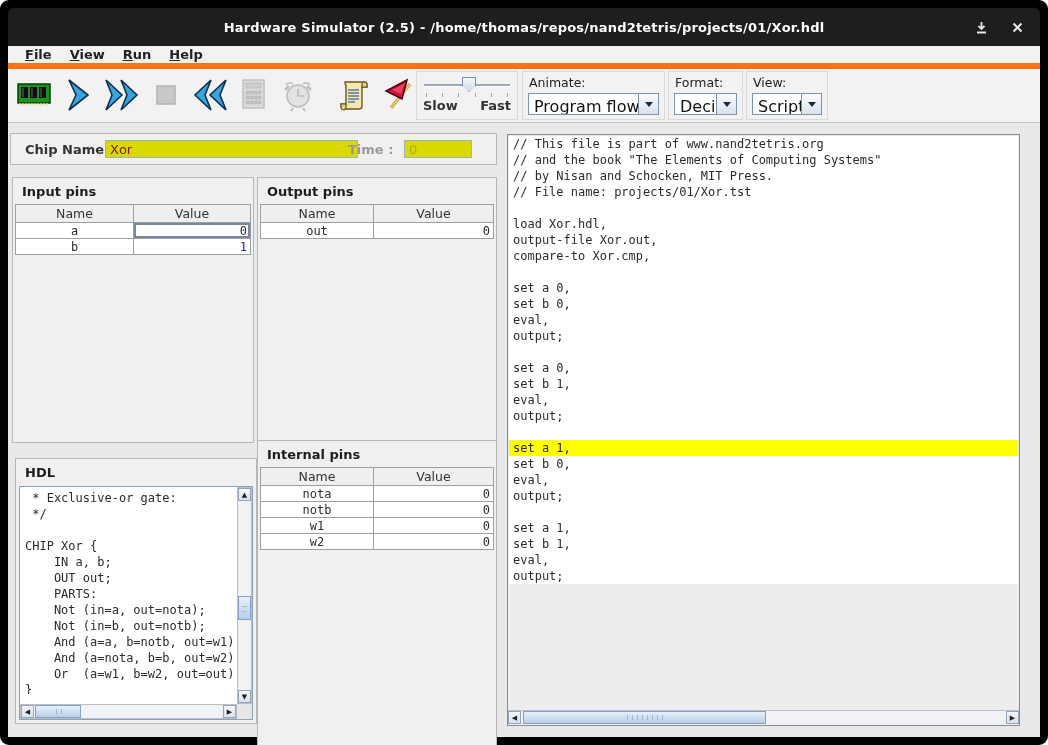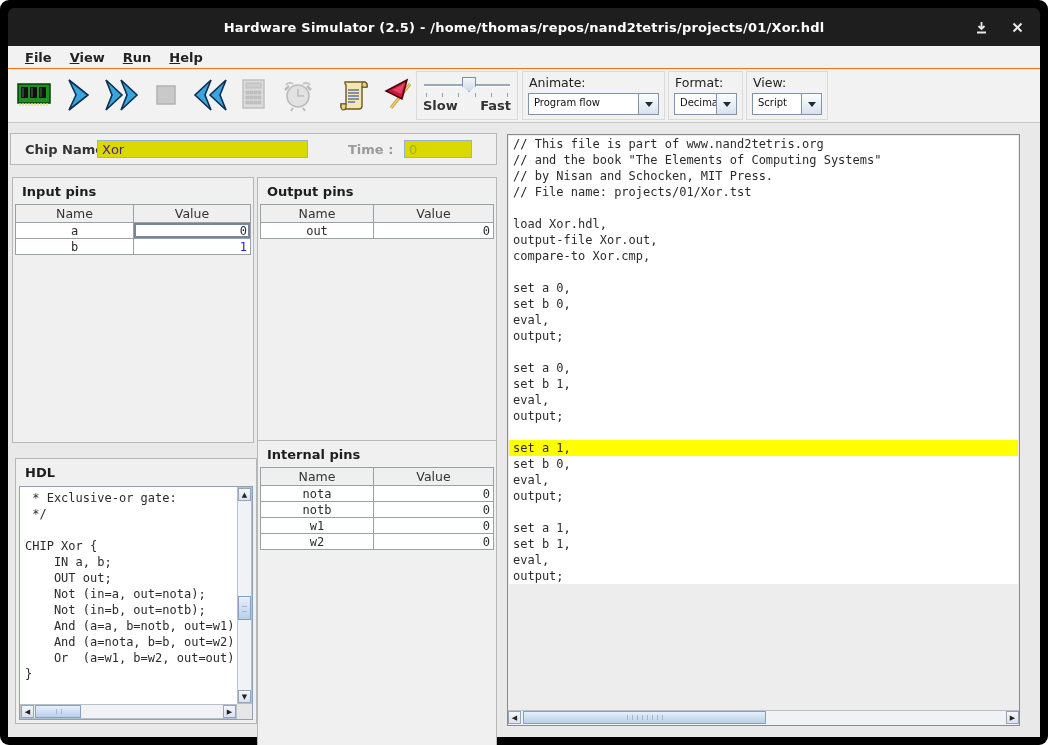--- a/index.html
+++ b/index.html
@@ -6,59 +6,59 @@
   body { background: #fff; font-family: "DejaVu Sans", sans-serif; }
   .window { position: relative; width: 1048px; height: 745px; background: #000; border-radius: 9px; overflow: hidden; }
 
   
   .titlebar { position: absolute; left: 8px; top: 8px; width: 1032px; height: 38px; background: #1e1e1e; display: flex; align-items: center; justify-content: center; border-radius: 6px 6px 0 0; }
   .titlebar .title { color: #fff; font-size: 13px; font-weight: bold; letter-spacing: .2px; }
   .tb-icon { position: absolute; top: 0; height: 38px; width: 34px; display: flex; align-items: center; justify-content: center; cursor: pointer; }
   .tb-icon svg { display: block; }
 
   
-  .menubar { position: absolute; left: 8px; top: 46px; width: 1032px; height: 23px; background: #f2f2f2; border-bottom: 1px solid #f97316; display: flex; align-items: center; padding-left: 8px; }
+  .menubar { position: absolute; left: 8px; top: 46px; width: 1032px; height: 23px; background: #f2f2f2; border-bottom: 6px solid #f97316; display: flex; align-items: center; padding-left: 8px; }
   .menu-item { font-size: 13px; font-weight: 600; color: #222; padding: 3px 9px; }
   .menu-item u { text-decoration: underline; }
 
   
   .toolbar { position: absolute; left: 8px; top: 69px; width: 1032px; height: 54px; background: #f2f2f2; border-bottom: 1px solid #c6c6c6; }
   .tool-buttons { position: absolute; left: 4px; top: 3px; display: flex; align-items: center; }
   .tool-btn { width: 44px; height: 46px; display: flex; align-items: center; justify-content: center; background: transparent; border: none; }
   .tool-btn.gap { margin-left: 13px; }
   .tool-btn svg { display: block; }
   .tool-group { position: absolute; top: 2px; height: 49px; border: 1px solid #dadada; background: #f2f2f2; padding: 2px 5px; }
   .grp-slider { left: 408px; width: 102px; }
   .grp-animate { left: 514px; width: 143px; }
   .grp-format { left: 660px; width: 75px; }
   .grp-view { left: 738px; width: 82px; }
   .grp-label { font-size: 12.5px; color: #222; margin: 1px 0 3px 1px; }
   .combo { display: flex; height: 22px; border: 1px solid #7f93a9; background: #fff; }
-  .combo .combo-value { flex: 1; font-size: 10px; color: #111; padding: 3px 0 0 5px; white-space: nowrap; overflow: hidden; }
+  .combo .combo-value { flex: 1; font-size: 16px; color: #111; padding: 3px 0 0 5px; white-space: nowrap; overflow: hidden; }
   .combo .combo-arrow { width: 20px; border-left: 1px solid #7f93a9; background: linear-gradient(#fbfdfe, #d7e2ee); display: flex; align-items: center; justify-content: center; }
   .combo .combo-arrow i { width: 0; height: 0; border-left: 4px solid transparent; border-right: 4px solid transparent; border-top: 5px solid #1c2b3a; }
   .slider { position: relative; height: 24px; }
   .slider .track { position: absolute; left: 2px; right: 2px; top: 10px; height: 2px; background: #9aa7bc; box-shadow: 0 1px 0 #fff; }
   .slider .thumb { position: absolute; left: 40px; top: 3px; width: 14px; height: 15px; background: linear-gradient(#f4f8fc, #cdd9ea); border: 1px solid #7a8db0; clip-path: polygon(0 0, 100% 0, 100% 62%, 50% 100%, 0 62%); }
   .slider .ticks { position: absolute; left: 4px; right: 4px; top: 19px; height: 4px; display: flex; justify-content: space-between; }
   .slider .ticks i { width: 1px; height: 4px; background: #93a1b8; }
   .slider-labels { display: flex; justify-content: space-between; padding: 0 1px; }
   .slider-labels span { font-size: 13px; font-weight: bold; color: #333; }
 
   
   .content { position: absolute; left: 8px; top: 123px; width: 1032px; height: 614px; background: #e9e9e9; }
   .panel { position: absolute; background: #f0f0f0; border: 1px solid #b7b7b7; }
   .panel-title { font-size: 13px; font-weight: bold; color: #1d1d1d; padding: 6px 0 5px 9px; }
 
   
   .chipbar { left: 2px; top: 10px; width: 487px; height: 32px; display: flex; align-items: center; }
   .chip-label { font-size: 13px; font-weight: bold; color: #333; margin-left: 14px; white-space: pre; }
   .time-label { font-size: 13px; font-weight: bold; color: #9a9a9a; position: absolute; left: 337px; white-space: pre; }
   .yfield { background: #d9d900; border: 1px solid #9cb0c6; height: 18px; font-size: 13px; padding: 1px 0 0 4px; white-space: nowrap; overflow: hidden; }
-  .chip-field { position: absolute; left: 86px; width: 211px; color: #4c1d95; }
+  .chip-field { position: absolute; left: 94px; width: 253px; color: #7f1d1d; }
   .time-field { position: absolute; left: 393px; width: 68px; color: #a9a91c; }
 
   
   .pin-table { border-collapse: collapse; width: calc(100% - 4px); margin: 0 2px; table-layout: fixed; }
   .pin-table th { font-size: 12.5px; font-weight: normal; color: #333; background: #efefef; border: 1px solid #9aa0a6; height: 18px; }
   .pin-table td { font-family: "DejaVu Sans Mono", monospace; font-size: 12px; color: #2b2b2b; background: #fff; border: 1px solid #9aa0a6; height: 16px; padding: 0 3px; }
   .pin-table td.name { text-align: center; }
   .pin-table td.val { text-align: right; }
   .pin-table td.selected { box-shadow: inset 0 0 0 2px #76879b; }
   .pin-table td.changed { color: #2222cc; }
@@ -329,20 +329,21 @@
     <div class="panel" style="left:7px; top:335px; width:242px; height:266px;">
       <div class="panel-title">HDL</div>
       <div class="code-area">
         <div class="code-lines">
             <div class="line"> * Exclusive-or gate:</div>
             <div class="line"> */</div>
             <div class="line">&nbsp;</div>
             <div class="line">CHIP Xor {</div>
             <div class="line">    IN a, b;</div>
             <div class="line">    OUT out;</div>
+            <div class="line">    PARTS:</div>
             <div class="line">    Not (in=a, out=nota);</div>
             <div class="line">    Not (in=b, out=notb);</div>
             <div class="line">    And (a=a, b=notb, out=w1);</div>
             <div class="line">    And (a=nota, b=b, out=w2);</div>
             <div class="line">    Or  (a=w1, b=w2, out=out);</div>
             <div class="line">}</div>
           </div>
 
         <div class="sb sb-v" style="right:0; top:0; bottom:15px;">
           <span class="sb-btn" style="top:0; left:0;">▲</span>

